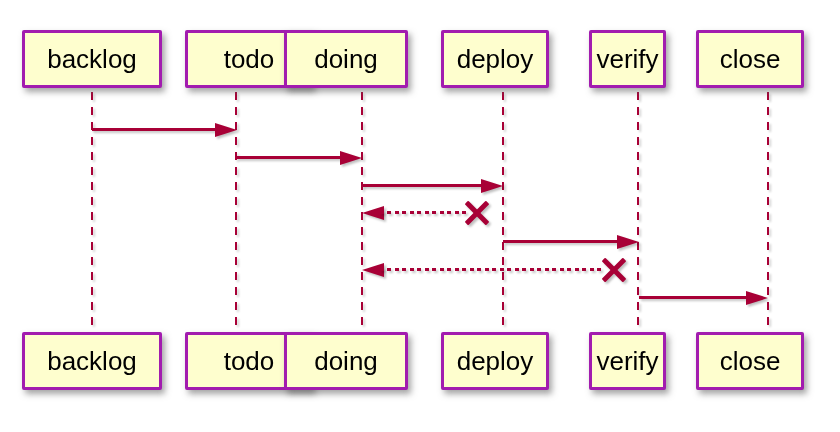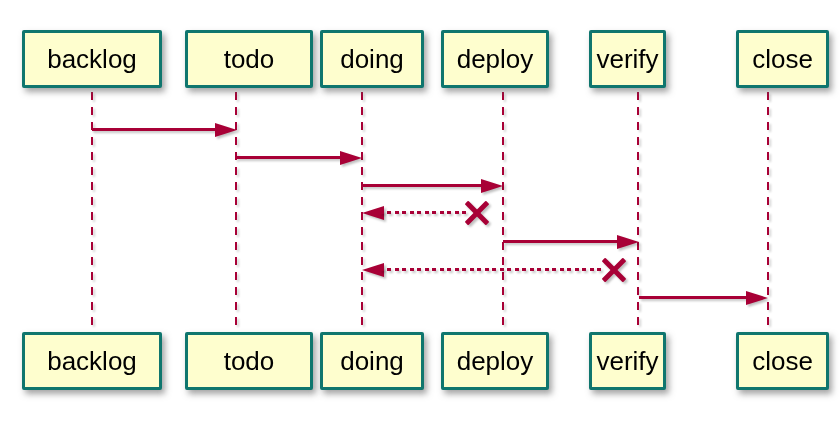--- a/index.html
+++ b/index.html
@@ -9,35 +9,35 @@
     background:#ffffff;
     font-family:"Liberation Sans","DejaVu Sans",sans-serif;
     overflow:hidden;
   }
   
   .pbox{
     position:absolute;
     height:58px;
     box-sizing:border-box;
     background:#FEFECE;
-    border:3px solid #0f766e;
+    border:3px solid #a21caf;
     border-radius:2px;
     display:flex;align-items:center;justify-content:center;
     font-size:26px;color:#000000;
     box-shadow:3px 4px 6px rgba(90,90,90,0.55);
     z-index:3;
   }
   .top{top:30px}
   .bottom{top:332px}
   .px0{left:22px;width:140px}
   .px1{left:185px;width:128px}
-  .px2{left:320px;width:104px}
+  .px2{left:284px;width:124px}
   .px3{left:441px;width:108px}
   .px4{left:589px;width:77px}
-  .px5{left:736px;width:93px}
+  .px5{left:696px;width:108px}
 
   
   .lifeline{
     position:absolute;top:92px;height:240px;width:2px;
     background:repeating-linear-gradient(180deg,#A80036 0 8px,transparent 8px 15px);
     filter:drop-shadow(2px 2px 1px rgba(0,0,0,0.18));
     z-index:1;
   }
   .ll0{left:91px}.ll1{left:235px}.ll2{left:361px}
   .ll3{left:502px}.ll4{left:637px}.ll5{left:767px}

